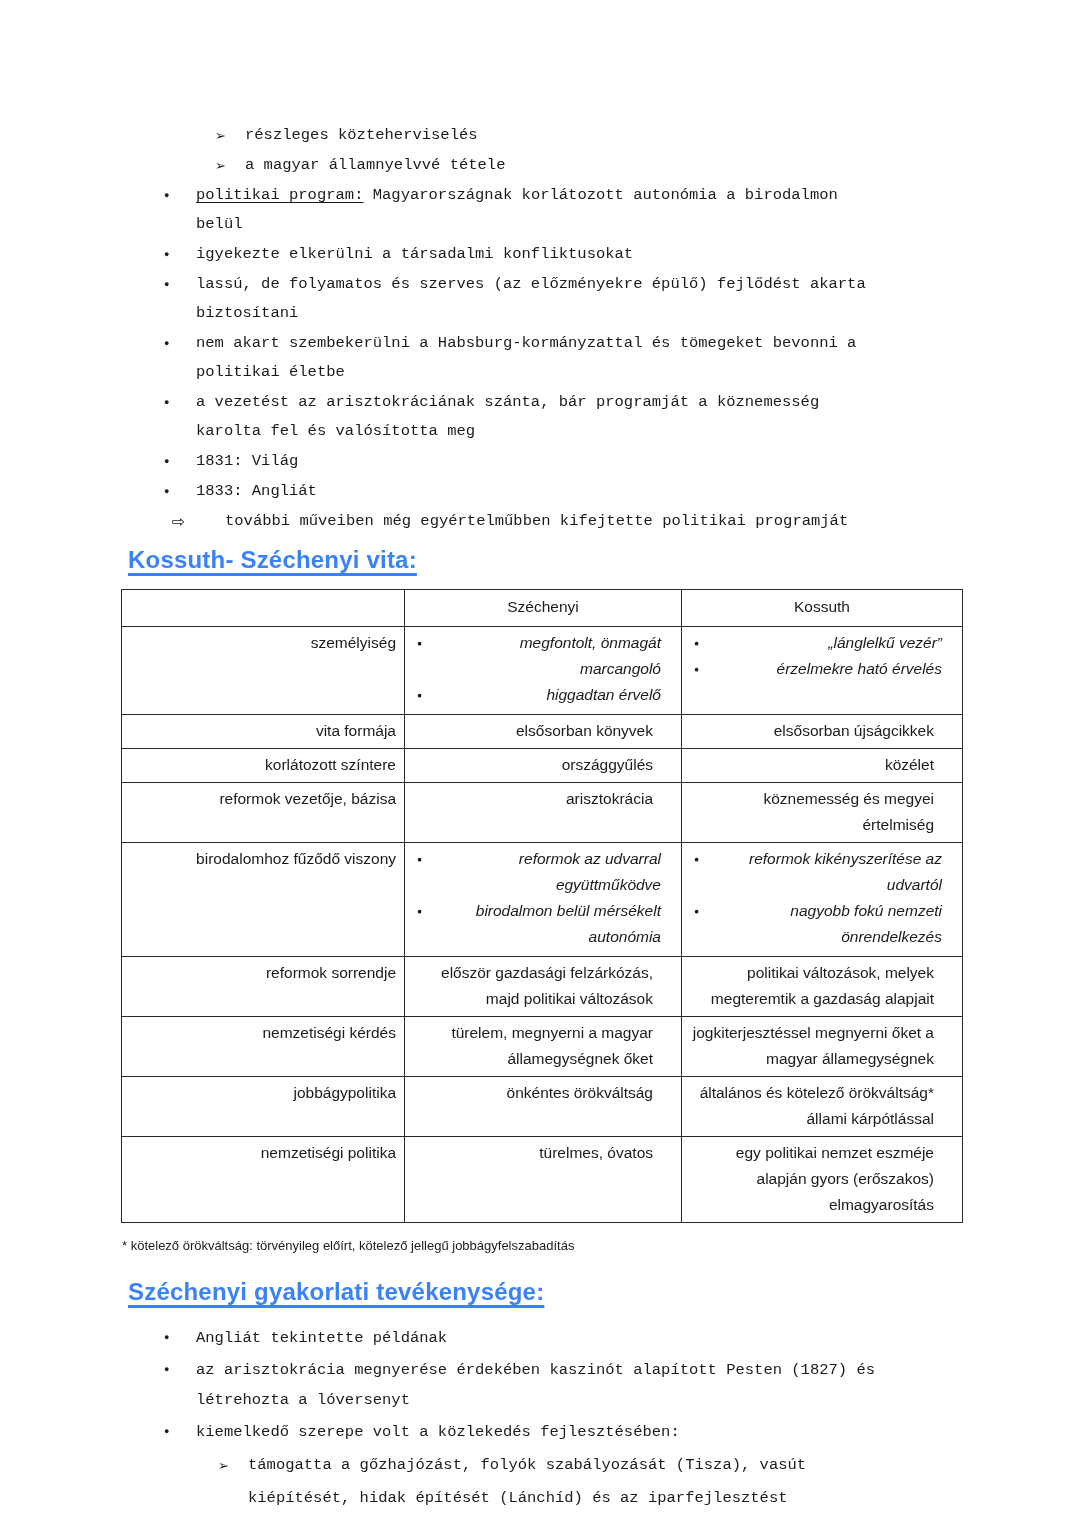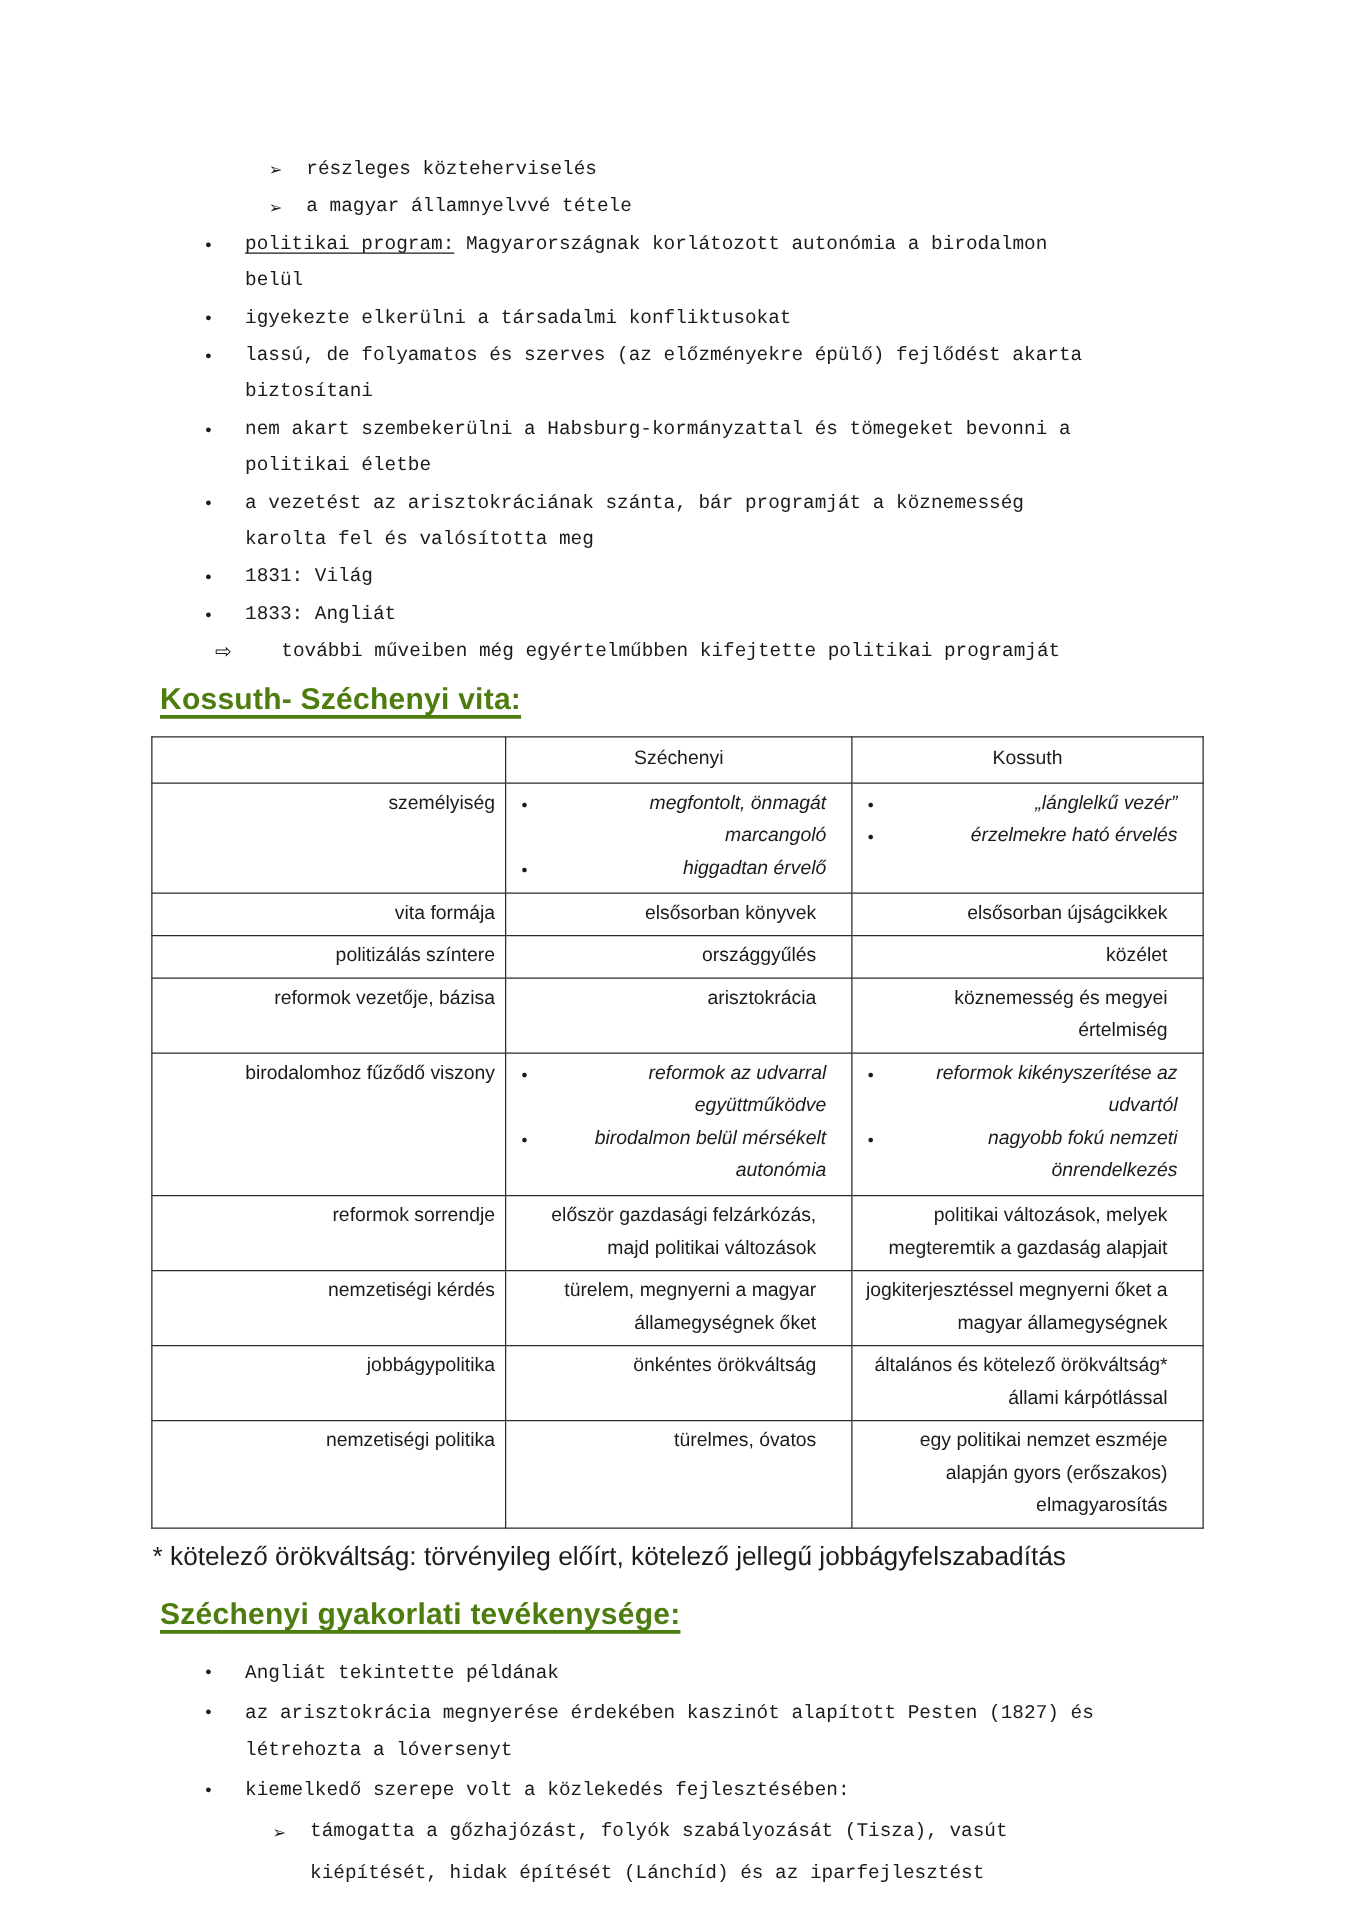--- a/index.html
+++ b/index.html
@@ -16,42 +16,42 @@
   .b-item .txt{display:inline-block;max-width:690px;vertical-align:top;font-family:Liberation Mono, monospace;}
   .marker{position:absolute;left:43px;top:0;line-height:29px;font-size:9px;}
   .sub-item{padding-left:124px;}
   .sub-item .marker{left:94px;font-size:13px;}
   .note-item{padding-left:104px;}
   .note-item .marker{left:51px;font-size:16px;}
   .u{text-decoration:underline;text-underline-offset:3px;}
 
   
   h2.sec{
-    margin:10px 0 15px 7px;font-size:24px;font-weight:bold;color:#4d7c0f;
+    margin:10px 0 15px 7px;font-size:24px;font-weight:bold;color:#3b82f6;
     text-decoration:underline;text-decoration-thickness:2.5px;text-underline-offset:5px;
     letter-spacing:.2px;
   }
   h2.sec2{margin:18px 0 17px 7px;}
 
   
   table.cmp{border-collapse:collapse;table-layout:fixed;width:841px;margin:0;padding-left:28px;}
   table.cmp td,table.cmp th{
     border:1.6px solid #2a2a2a;vertical-align:top;
     font-size:15.5px;line-height:26px;font-weight:normal;text-align:right;
   }
   table.cmp th{text-align:center;padding:4px 6px 6px 6px;}
   td.lbl{padding:3px 8px 4px 10px;}
   td.txtcell{padding:3px 28px 4px 10px;}
   td.bcell{padding:3px 0 6px 0;}
   .cb-item{position:relative;}
   .cb-marker{position:absolute;left:12px;top:0;line-height:26px;font-size:8.5px;}
   .cb-txt{display:block;margin-left:56px;padding-right:20px;font-style:italic;}
 
   
-  .footnote{margin:9px 0 0 1px;font-size:21px;line-height:28px;}
+  .footnote{margin:9px 0 0 1px;font-size:13px;line-height:28px;}
 
   
   ul.glist{line-height:30px;}
   ul.glist .b-item{margin-bottom:2px;}
   .arrow2-item{padding-left:127px;line-height:33px;}
   .arrow2-item .marker{left:97px;line-height:33px;font-size:13px;}
   .arrow2-item .txt{max-width:660px;}
 </style>
 </head>
 <body>
@@ -140,21 +140,21 @@
       </td>
     </tr>
 
     <tr>
       <td class="lbl"><span>vita formája</span></td>
       <td class="txtcell"><span>elsősorban könyvek</span></td>
       <td class="txtcell"><span>elsősorban újságcikkek</span></td>
     </tr>
 
     <tr>
-      <td class="lbl"><span>politizálás színtere</span></td>
+      <td class="lbl"><span>korlátozott színtere</span></td>
       <td class="txtcell"><span>országgyűlés</span></td>
       <td class="txtcell"><span>közélet</span></td>
     </tr>
 
     <tr>
       <td class="lbl"><span>reformok vezetője, bázisa</span></td>
       <td class="txtcell"><span>arisztokrácia</span></td>
       <td class="txtcell"><span>köznemesség és megyei értelmiség</span></td>
     </tr>
 

